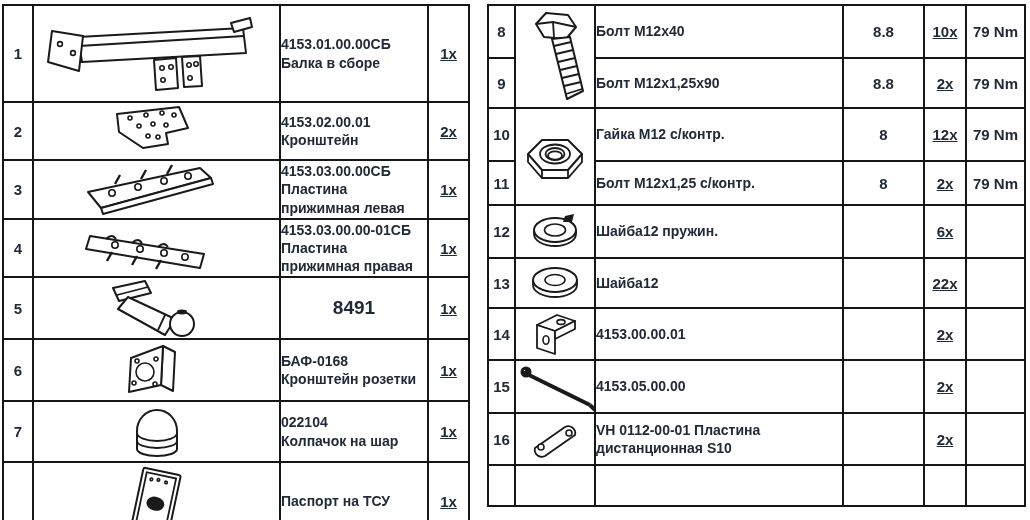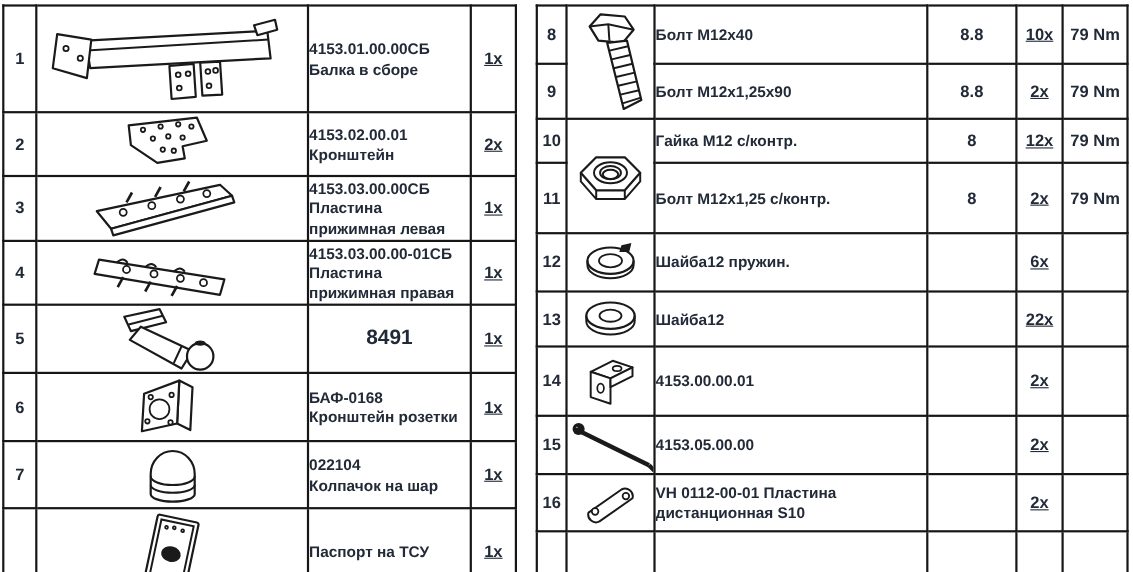--- a/index.html
+++ b/index.html
@@ -247,38 +247,38 @@
     </tr>
 
     <tr style="height:50px">
       <td class="num">9</td>
       <td class="desc">Болт М12х1,25х90</td>
       <td class="cls">8.8</td>
       <td class="qty">2x</td>
       <td class="trq">79 Nm</td>
     </tr>
 
-    <tr style="height:40px">
+    <tr style="height:53px">
       <td class="num">10</td>
       <td class="img" rowspan="2">
         <svg width="76" height="58" viewBox="0 0 76 58">
           <polygon class="ln" points="11,26 25,12 51,12 65,26 51,42 25,42"></polygon>
           <path class="wire" d="M11,26 v8 L25,50 L51,50 L65,34 v-8 M25,42 v8 M51,42 v8"></path>
           <ellipse class="wire" cx="38" cy="26" rx="15" ry="9.5"></ellipse>
           <ellipse class="wire" cx="38" cy="26" rx="9.5" ry="6"></ellipse>
           <ellipse class="wire" cx="38" cy="27.5" rx="7" ry="4.2"></ellipse>
         </svg>
       </td>
       <td class="desc">Гайка М12 с/контр.</td>
       <td class="cls">8</td>
       <td class="qty">12x</td>
       <td class="trq">79 Nm</td>
     </tr>
 
-    <tr style="height:64px">
+    <tr style="height:44px">
       <td class="num">11</td>
       <td class="desc">Болт М12х1,25 с/контр.</td>
       <td class="cls">8</td>
       <td class="qty">2x</td>
       <td class="trq">79 Nm</td>
     </tr>
 
     <tr style="height:53px">
       <td class="num">12</td>
       <td class="img">
@@ -303,21 +303,21 @@
           <path class="wire" d="M11,19 v5 a22,12 0 0 0 44,0 v-5"></path>
           <ellipse class="hole" cx="33" cy="19" rx="10" ry="5.5"></ellipse>
         </svg>
       </td>
       <td class="desc">Шайба12</td>
       <td class="cls"></td>
       <td class="qty">22x</td>
       <td class="trq"></td>
     </tr>
 
-    <tr style="height:63px">
+    <tr style="height:52px">
       <td class="num">14</td>
       <td class="img">
         <svg width="56" height="48" viewBox="0 0 56 48">
           <polygon class="ln15" points="10,15 30,5 48,11 28,21"></polygon>
           <polygon class="ln15" points="10,15 28,21 28,44 10,38"></polygon>
           <polygon class="ln15" points="28,21 48,11 48,19 28,29"></polygon>
           <ellipse class="hole" cx="34" cy="12" rx="4" ry="2.4"></ellipse>
           <ellipse class="hole" cx="19" cy="30" rx="3" ry="4.2"></ellipse>
         </svg>
       </td>

